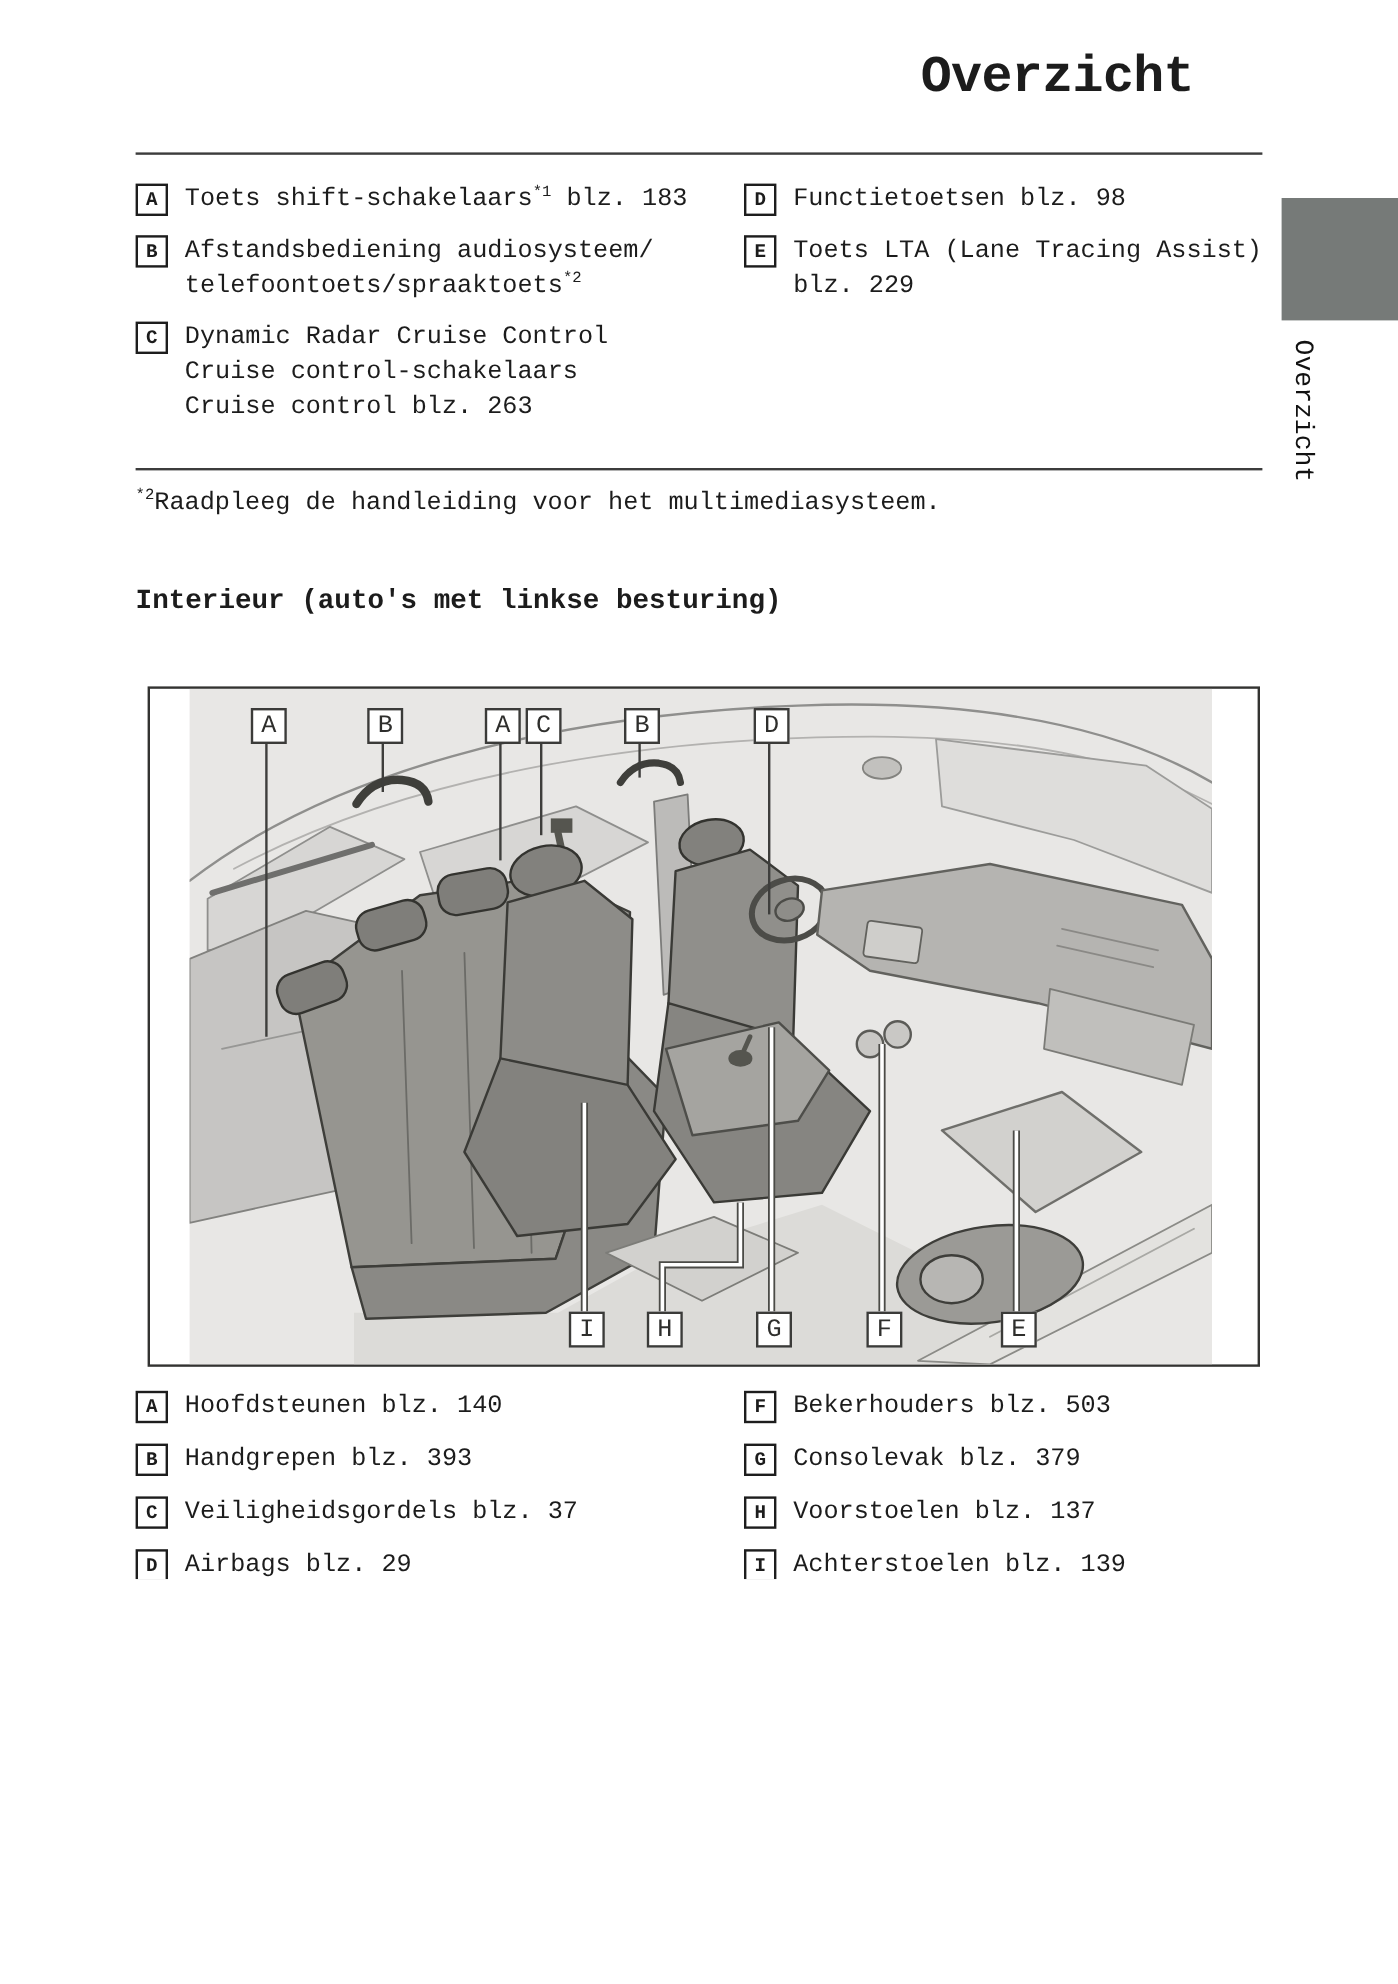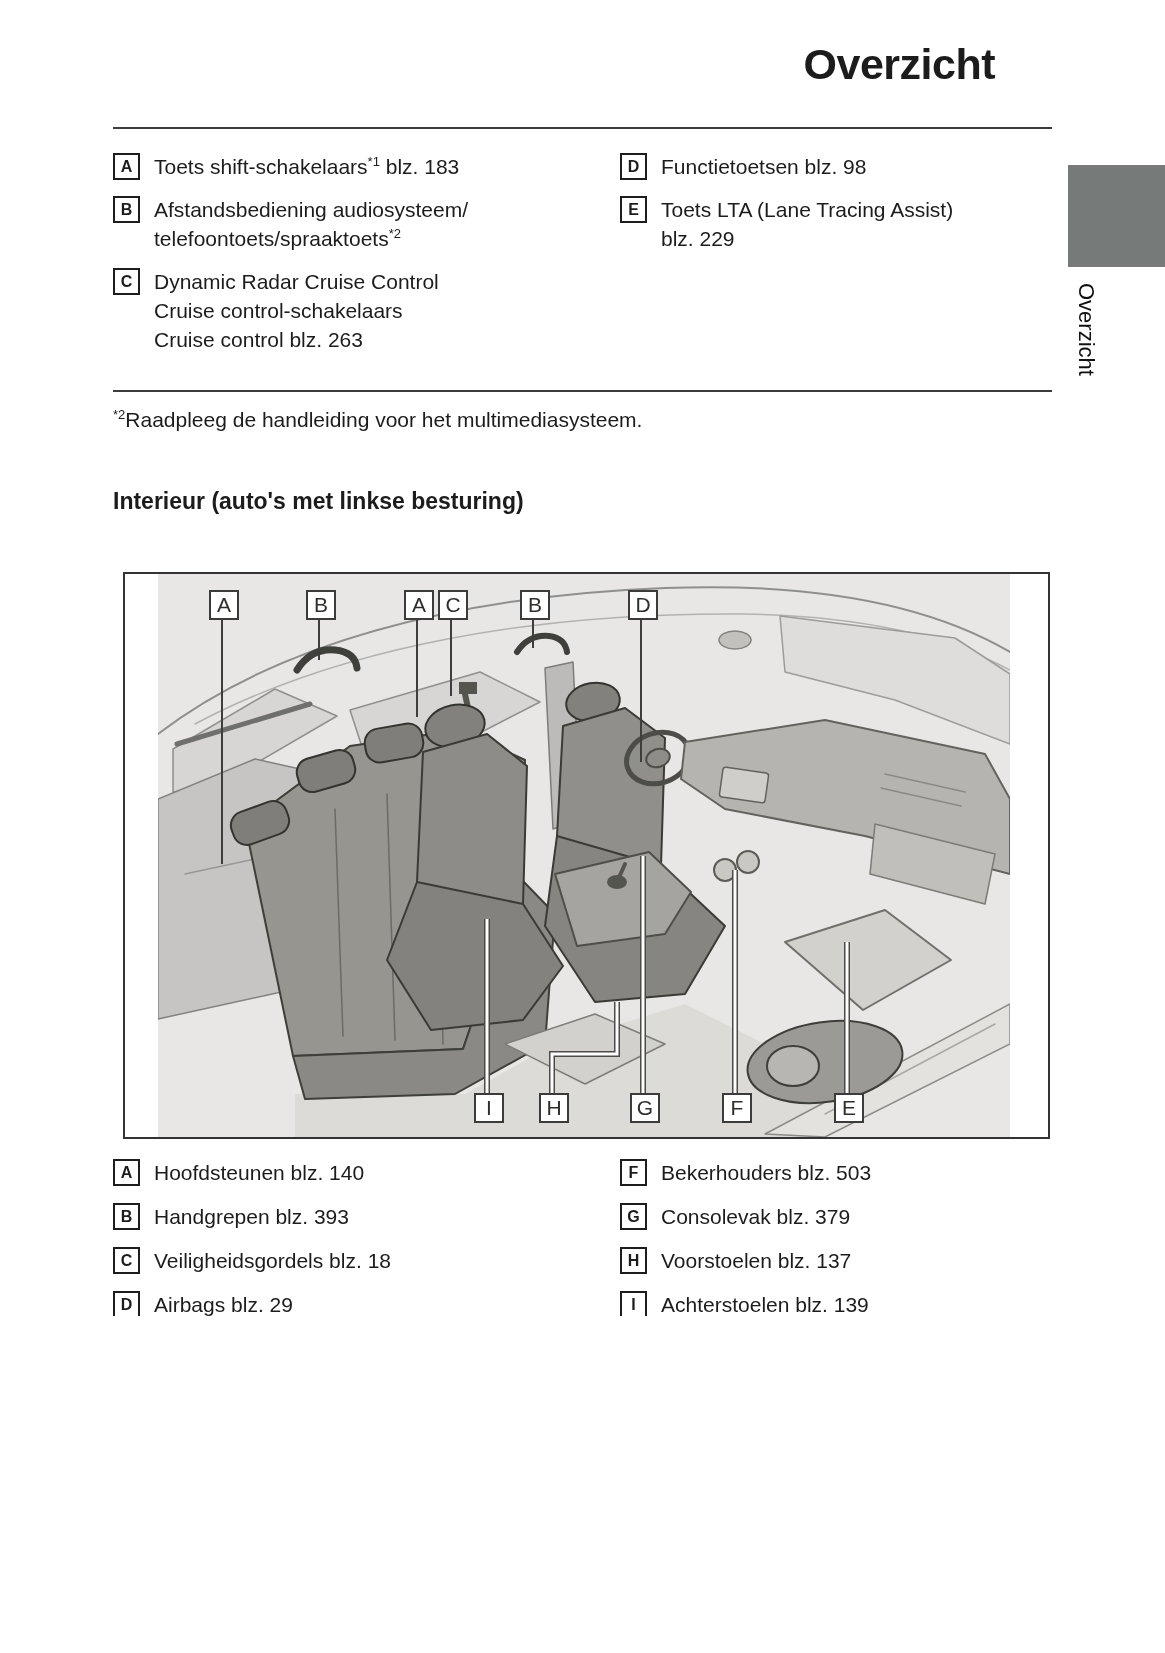--- a/index.html
+++ b/index.html
@@ -1,17 +1,17 @@
 <!DOCTYPE html>
 <html><head>
 <meta charset="utf-8">
 <style>
   html,body{margin:0;padding:0;background:#ffffff;}
   .page{position:relative;width:1165px;height:1316px;background:#fff;overflow:hidden;
-        font-family:Liberation Sans, sans-serif;color:#1c1c1c;}
+        font-family:Liberation Mono, monospace;color:#1c1c1c;}
   .page-title{position:absolute;left:113px;top:40px;width:882px;text-align:right;
               font-size:43px;font-weight:bold;letter-spacing:-0.5px;}
   .rule{position:absolute;left:113px;width:939px;height:2px;background:#3c3c3c;}
   #rule-top{top:127px;} #rule-mid{top:390px;} #rule-bottom{top:1360px;}
 
   
   .legend{position:absolute;left:113px;width:939px;}
   #top-legend{top:152px;} #interior-legend{top:1158px;}
   .legend-col{position:absolute;top:0;}
   .legend-col.left{left:0;width:470px;}
@@ -228,21 +228,21 @@
         </div>
         <div class="legend-item">
           <div class="letter-box">B</div>
           <div class="legend-text">
             <div><span>Handgrepen blz. 393</span></div>
           </div>
         </div>
         <div class="legend-item">
           <div class="letter-box">C</div>
           <div class="legend-text">
-            <div><span>Veiligheidsgordels blz. 18</span></div>
+            <div><span>Veiligheidsgordels blz. 37</span></div>
           </div>
         </div>
         <div class="legend-item">
           <div class="letter-box">D</div>
           <div class="legend-text">
             <div><span>Airbags blz. 29</span></div>
           </div>
         </div>
         <div class="legend-item">
           <div class="letter-box">E</div>

